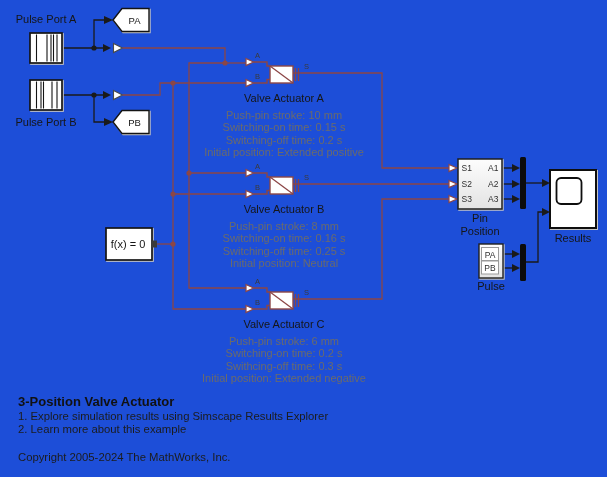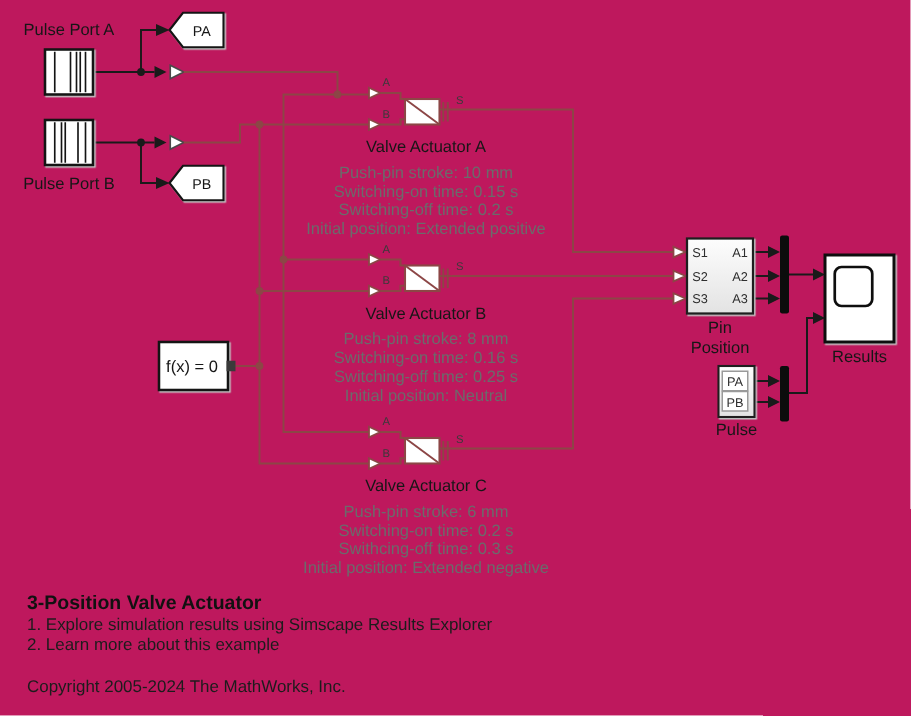--- a/index.html
+++ b/index.html
@@ -1,17 +1,17 @@
 <!DOCTYPE html>
 <html><head>
 <meta charset="utf-8">
 <style>
   html,body { margin:0; padding:0; background:#ffffff; }
   .stage {
-    position:relative; width:607px; height:477px; background:#be185d;
+    position:relative; width:607px; height:477px; background:#1d4ed8;
     font-family:"Liberation Sans", sans-serif;
   }
   svg { display:block; }
   text { font-family:"Liberation Sans", sans-serif; fill:#111; }
   .blk-label   { font-size:11px; fill:#161616; }
   .valve-name  { font-size:11px; fill:#161616; }
   .valve-desc  { font-size:11px; fill:#6b6b6b; }
   .port-letter { font-size:7.5px; fill:#3a3a3a; }
   .port-text   { font-size:8.5px; fill:#2e2e2e; }
   .tag-text    { font-size:9.5px; fill:#161616; }

